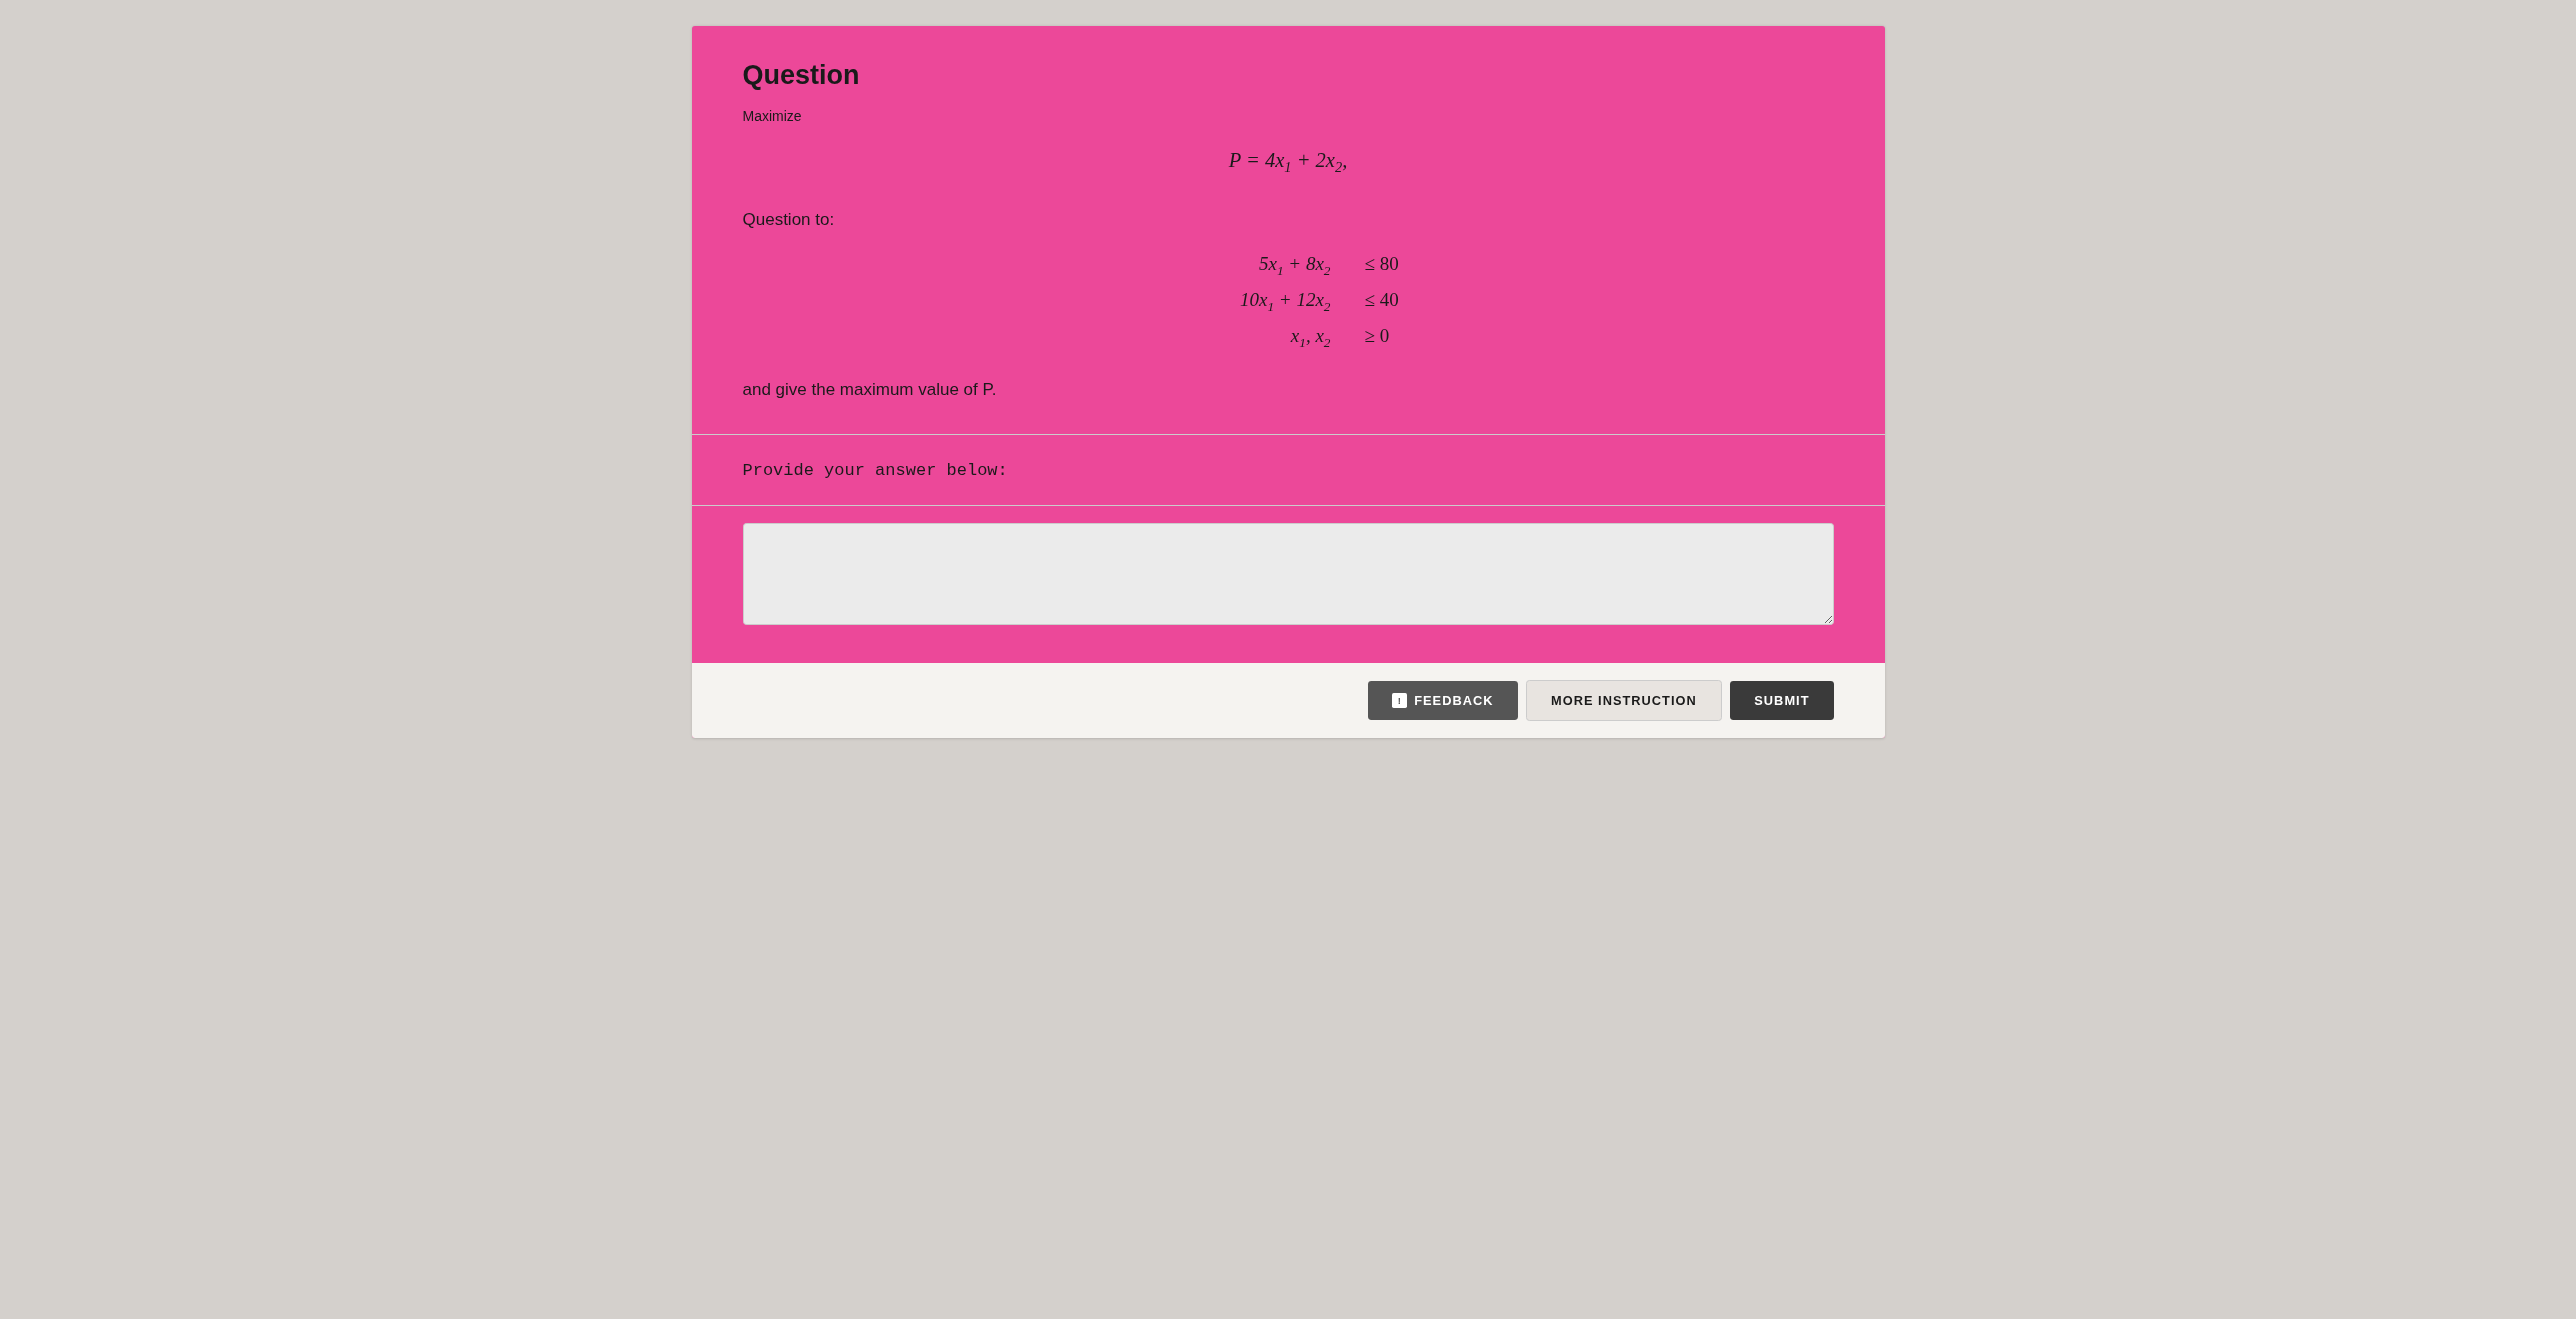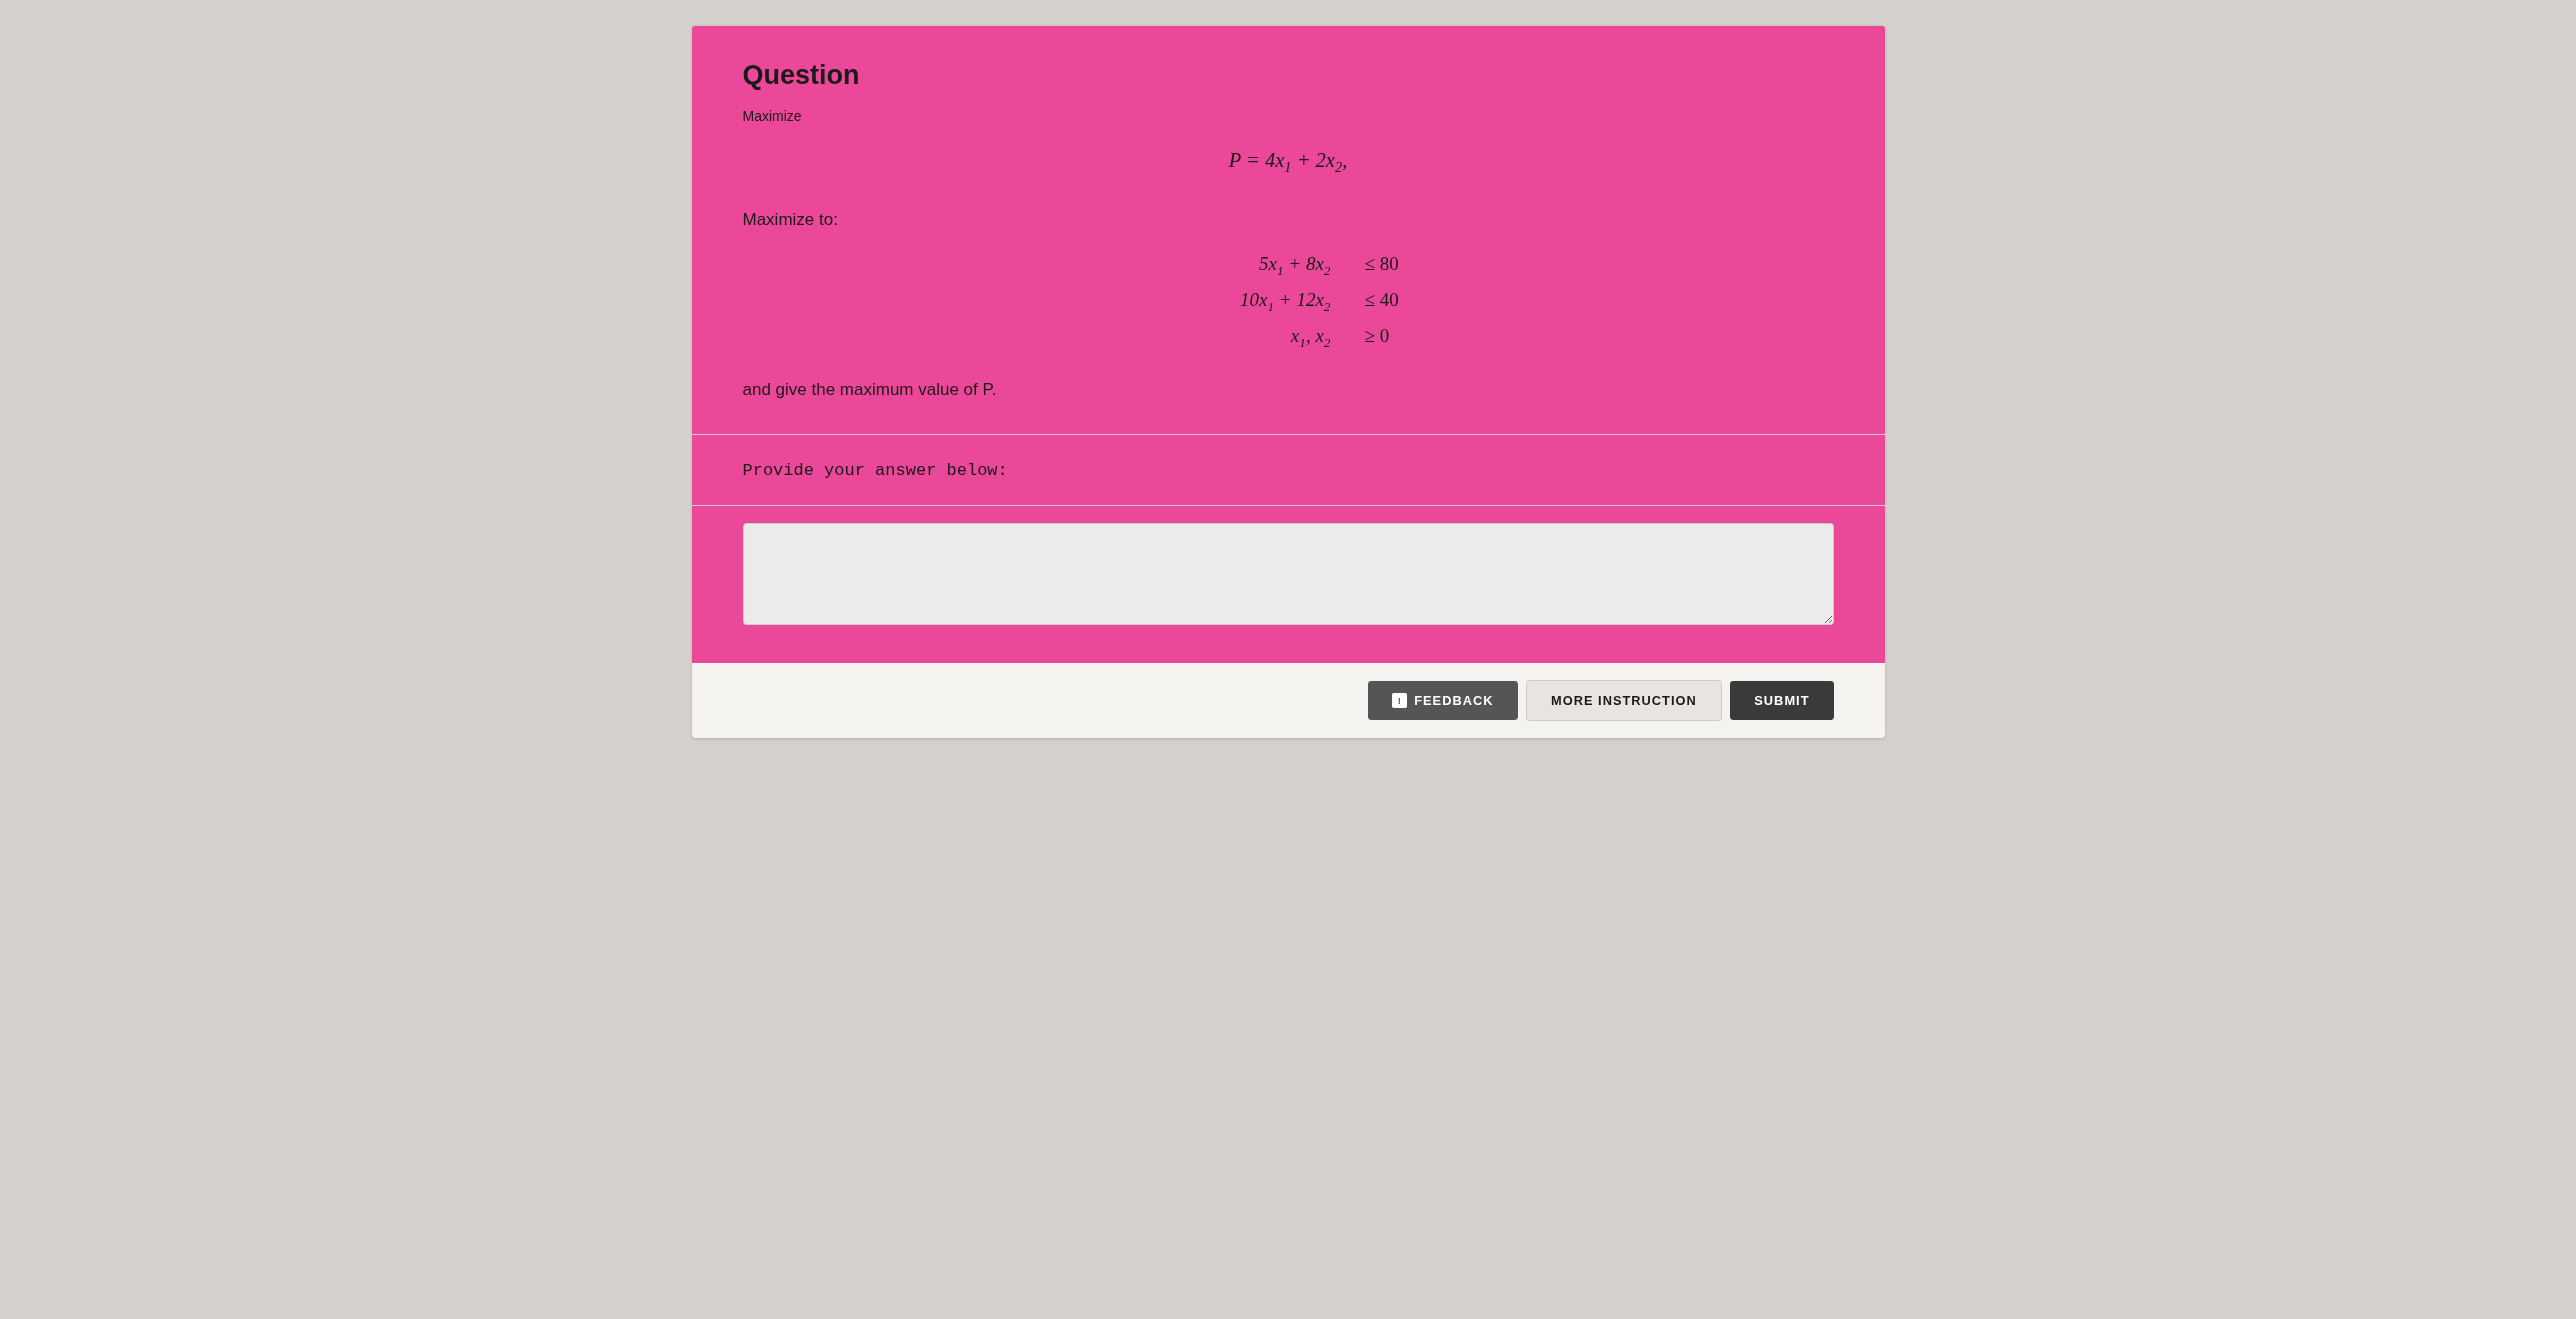--- a/index.html
+++ b/index.html
@@ -199,21 +199,21 @@
     <div class="question-section">
       <div class="question-title">Question</div>
       <div class="maximize-label">Maximize</div>
 
       <div class="math-center">
         <span class="math-formula">
           <i>P</i> = 4<i>x</i><sub>1</sub> + 2<i>x</i><sub>2</sub>,
         </span>
       </div>
 
-      <div class="subject-to-label">Maximize to:</div>
+      <div class="subject-to-label">Question to:</div>
 
       <div class="constraints-block">
         <div class="constraint-row">
           <span class="constraint-lhs math-formula">
             5<i>x</i><sub>1</sub> + 8<i>x</i><sub>2</sub>
           </span>
           <span class="constraint-rhs">≤ 80</span>
         </div>
         <div class="constraint-row">
           <span class="constraint-lhs math-formula">

